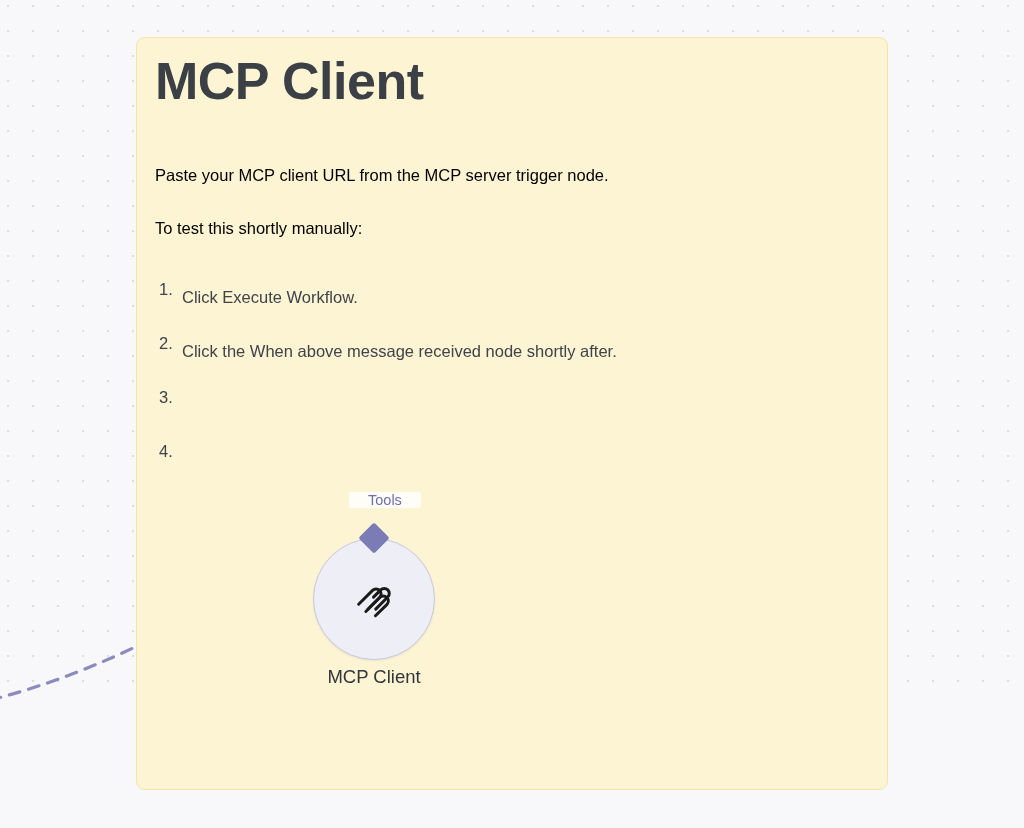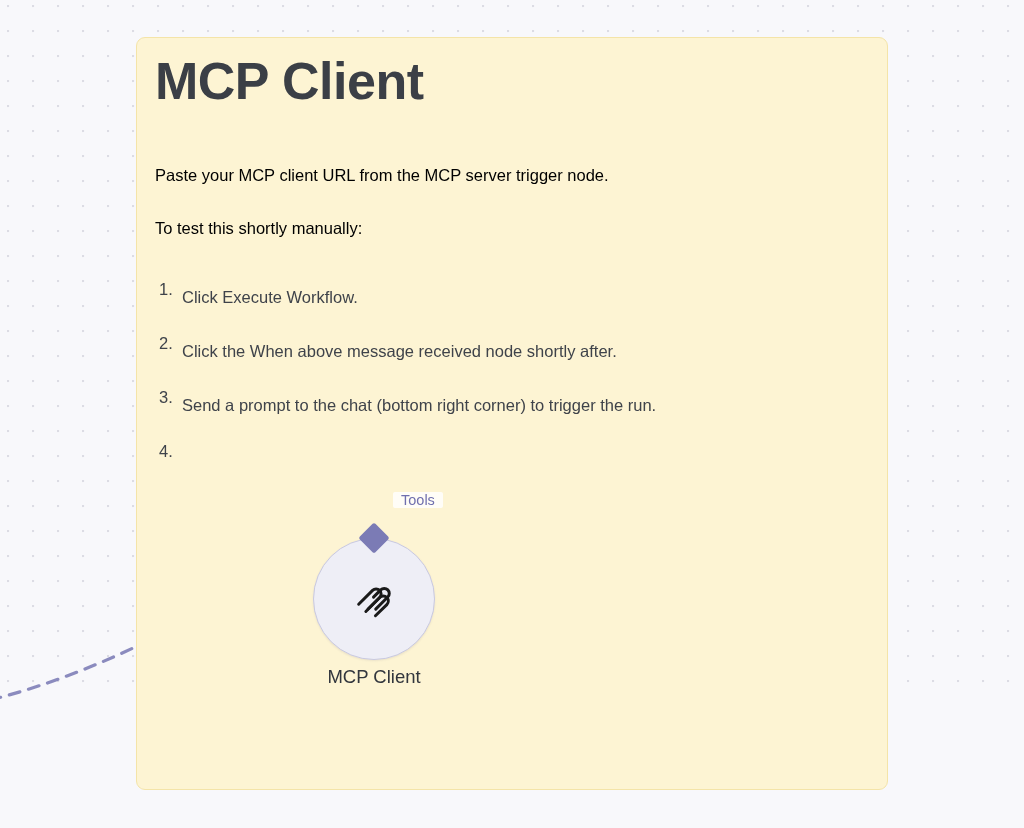--- a/index.html
+++ b/index.html
@@ -146,24 +146,23 @@
     background: #7b7bb5;
     border-radius: 2px;
   }
   #tools-label {
     position: absolute;
     left: 349px;
     top: 492px;
     font-size: 14.5px;
     color: #6f6fae;
     background: rgba(255,255,255,0.82);
-    padding: 0 8px;
+    padding: 0 19px;
     border-radius: 2px;
     white-space: nowrap;
-    margin-left: 44px;
   }
 </style>
 </head>
 <body>
 
 <div id="canvas">
 
   <svg id="edge-layer" viewBox="0 0 1024 828" xmlns="http://www.w3.org/2000/svg">
     <path d="M -10 700 C 120 668, 250 590, 352 516" fill="none" stroke="#7b7bb5" stroke-width="3.2" stroke-dasharray="11 9" stroke-linecap="round" opacity="0.88"></path>
     <path d="M 352 516 C 366 520, 372 526, 374 533" fill="none" stroke="#7b7bb5" stroke-width="3.2" stroke-linecap="round" opacity="0.88"></path>
@@ -184,21 +183,20 @@
         <span class="note-list-text">Click Execute Workflow.</span>
       </div>
 
       <div class="note-list-item">
         <span class="note-list-num">2.</span>
         <span class="note-list-text">Click the When above message received node shortly after.</span>
       </div>
 
       <div class="note-list-item">
         <span class="note-list-num">3.</span>
-        <span class="note-list-text">Send a prompt to the chat (bottom right corner) to trigger the run.</span>
       </div>
 
       <div class="note-list-item">
         <span class="note-list-num">4.</span>
       </div>
 
     </div>
   </div>
 
   <div id="tools-label">Tools</div>

